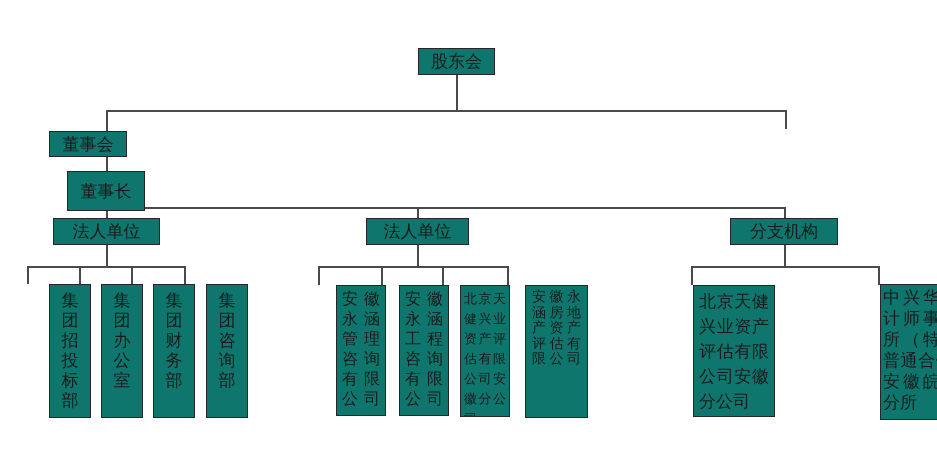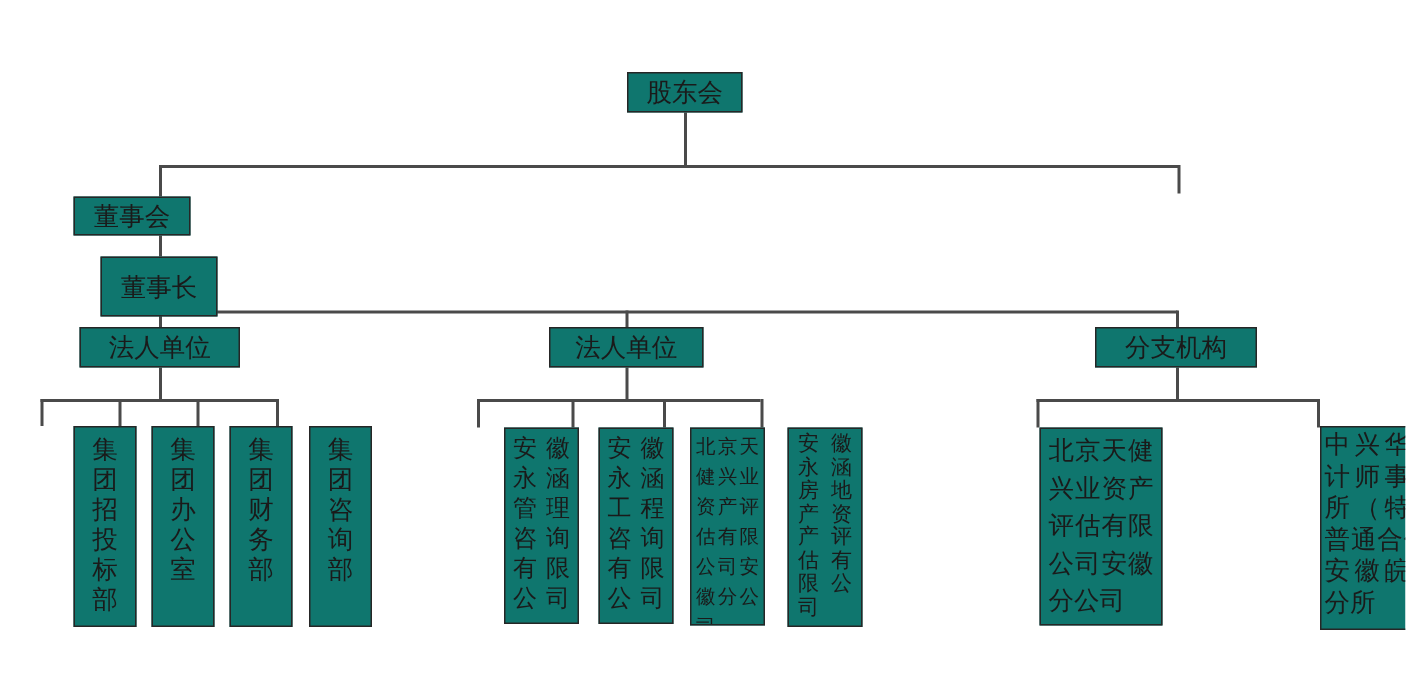--- a/index.html
+++ b/index.html
@@ -28,21 +28,21 @@
     margin-left:43px;
   }
   .dbox{ 
     width:42px;height:134px;
     padding:5px 8px 0 8px;
     font-size:17px;line-height:20px;
     text-align:center;
   }
   .cbox{font-size:16px;line-height:20px;padding:3px 5px 12px 5px;width:50px;height:131px;text-align:justify;text-align-last:justify;}
   .cbox-small{font-size:13px;line-height:20px;padding:3px 3px 0 3px;width:50px;height:132px;text-align:justify;text-align-last:justify;}
-  .cbox-dense{font-size:14px;line-height:15.5px;padding:3px 6px 0 6px;width:50px;height:133px;text-align:justify;text-align-last:justify;}
+  .cbox-dense{font-size:14px;line-height:15.5px;padding:3px 6px 0 6px;width:63px;height:133px;text-align:justify;text-align-last:justify;}
   .rbox1{font-size:17px;line-height:25px;padding:3px 5px 0 5px;width:82px;height:132px;text-align:justify;}
   .rbox2{font-size:17px;line-height:21px;padding:2px 1px 0 2px;width:82px;height:136px;text-align:justify;}
   .line{position:absolute;background:#4a4a4a;}
   .vl{width:1.5px;}
   .hl{height:1.5px;}
 </style>
 </head>
 <body>
 
 <div id="canvas">

